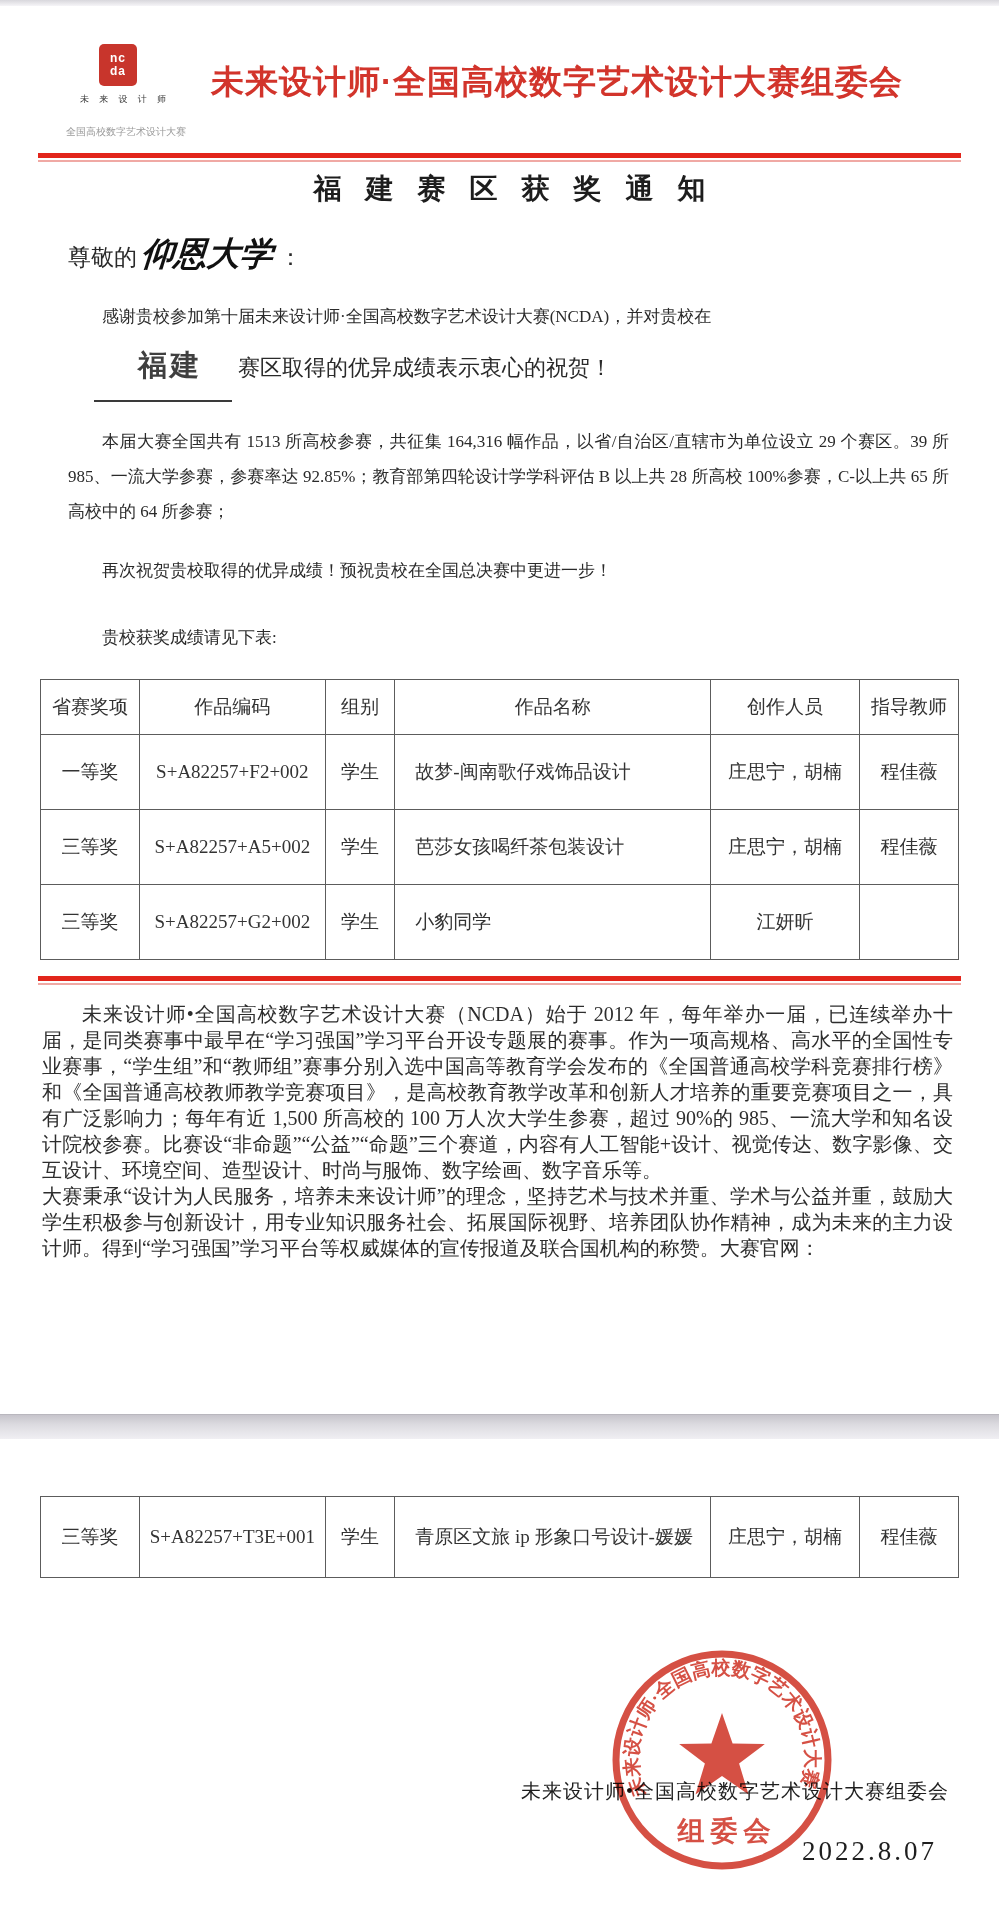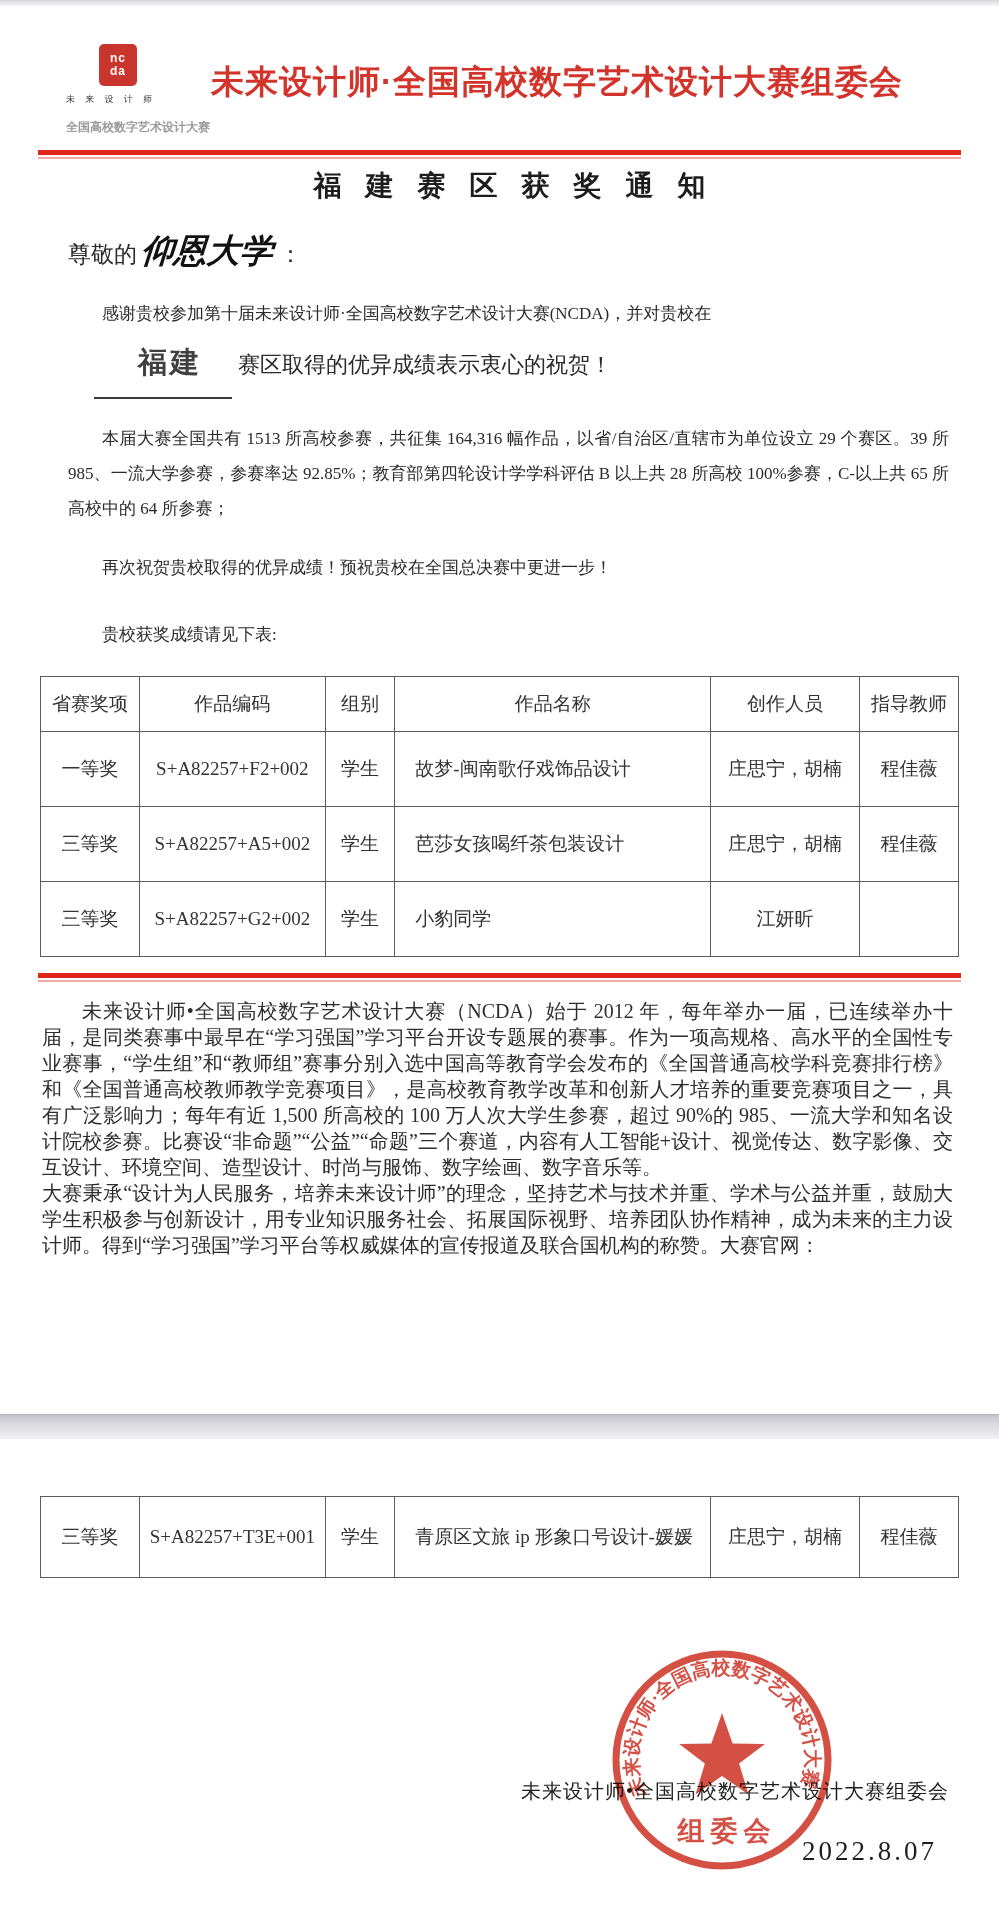--- a/index.html
+++ b/index.html
@@ -6,29 +6,29 @@
   body{
     width:999px;height:1932px;position:relative;overflow:hidden;
     background:#ffffff;color:#262626;
     font-family:"Liberation Serif","DejaVu Serif",serif;
   }
   .top-strip{height:6px;background:linear-gradient(180deg,#d8d7dc,#f6f5f8);}
   .page1{height:1414px;overflow:hidden;}
 
   
   .header{display:flex;align-items:flex-start;padding:34px 55px 0 66px;}
-  .logo{width:104px;text-align:left;padding-top:4px;flex:none;}
+  .logo{width:104px;text-align:right;padding-top:4px;flex:none;}
   .seal{
     width:38px;height:42px;margin:0 auto;background:#c8352c;border-radius:5px;
     color:#fff;font-family:"Liberation Sans","DejaVu Sans",sans-serif;
     font-weight:bold;font-size:12px;line-height:1.05;display:flex;
     align-items:center;justify-content:center;white-space:pre-line;letter-spacing:1px;
   }
   .logo-cap1{margin-top:7px;font-size:9px;letter-spacing:4px;color:#3c3c3c;white-space:nowrap;}
-  .logo-cap2{margin-top:13px;font-size:12px;color:#9a9a9a;white-space:nowrap;font-weight:bold;}
+  .logo-cap2{margin-top:19px;font-size:10px;color:#9a9a9a;white-space:nowrap;}
   .org-title{
     flex:1;text-align:center;color:#d2342b;font-weight:bold;font-size:33px;
     font-family:"Liberation Sans","DejaVu Sans",sans-serif;padding-top:20px;letter-spacing:1px;
   }
   .red-rule{margin:14px 38px 0;}
   .red-rule .thick{height:5px;background:#e2251b;}
   .red-rule .thin{height:2px;background:#f0a9a4;margin-top:2px;}
 
   
   .doc-title{margin-top:16px;text-align:center;font-size:30px;font-weight:bold;letter-spacing:2px;color:#1d1d1d;}

